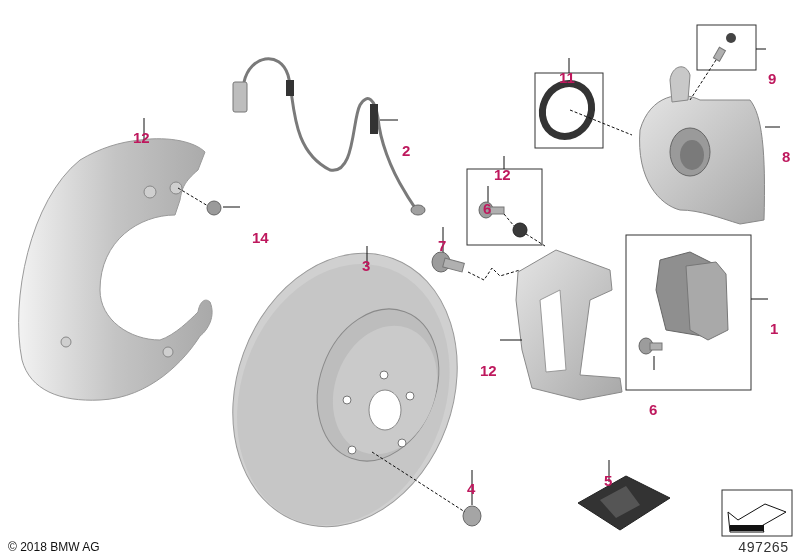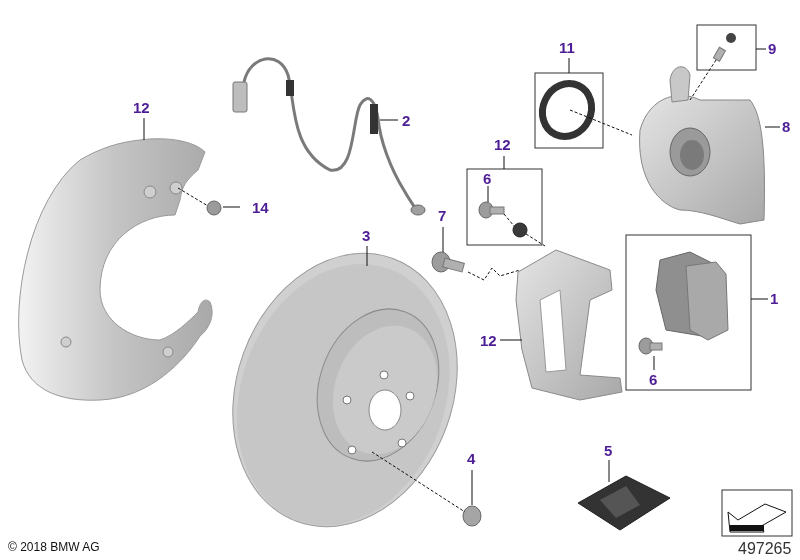--- a/index.html
+++ b/index.html
@@ -1,20 +1,20 @@
 <!DOCTYPE html>
 <html><head>
   <meta charset="utf-8">
   <style>
     html, body { margin: 0; padding: 0; background: #ffffff; }
     body { width: 800px; height: 560px; position: relative; overflow: hidden; font-family: "Liberation Sans", sans-serif; }
     #diagram { position: absolute; left: 0; top: 0; width: 800px; height: 560px; }
-    .lbl { position: absolute; font-family: "Liberation Sans", sans-serif; font-weight: bold; font-size: 15px; color: #4c1d95; line-height: 1; }
+    .lbl { position: absolute; font-family: "Liberation Sans", sans-serif; font-weight: bold; font-size: 15px; color: #be185d; line-height: 1; margin-top: 30px; }
     .copyright { position: absolute; left: 8px; top: 540px; font-size: 12px; color: #111; font-family: "Liberation Sans", sans-serif; }
-    .imgnum { position: absolute; left: 738px; top: 540px; font-size: 16px; color: #333; font-family: Liberation Sans, sans-serif; }
+    .imgnum { position: absolute; left: 738px; top: 540px; font-size: 14px; color: #333; font-family: Liberation Mono, monospace; }
   </style>
 </head>
 <body>
 
 <svg id="diagram" viewBox="0 0 800 560" xmlns="http://www.w3.org/2000/svg">
   <defs>
     <linearGradient id="gMetal" x1="0" y1="0" x2="1" y2="1">
       <stop offset="0" stop-color="#e4e4e4"></stop>
       <stop offset="1" stop-color="#a8a8a8"></stop>
     </linearGradient>

